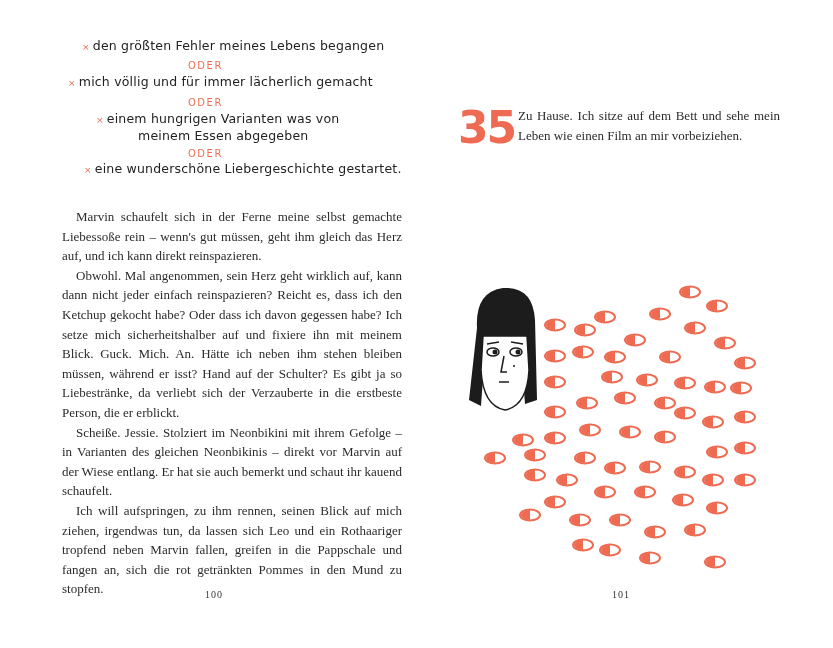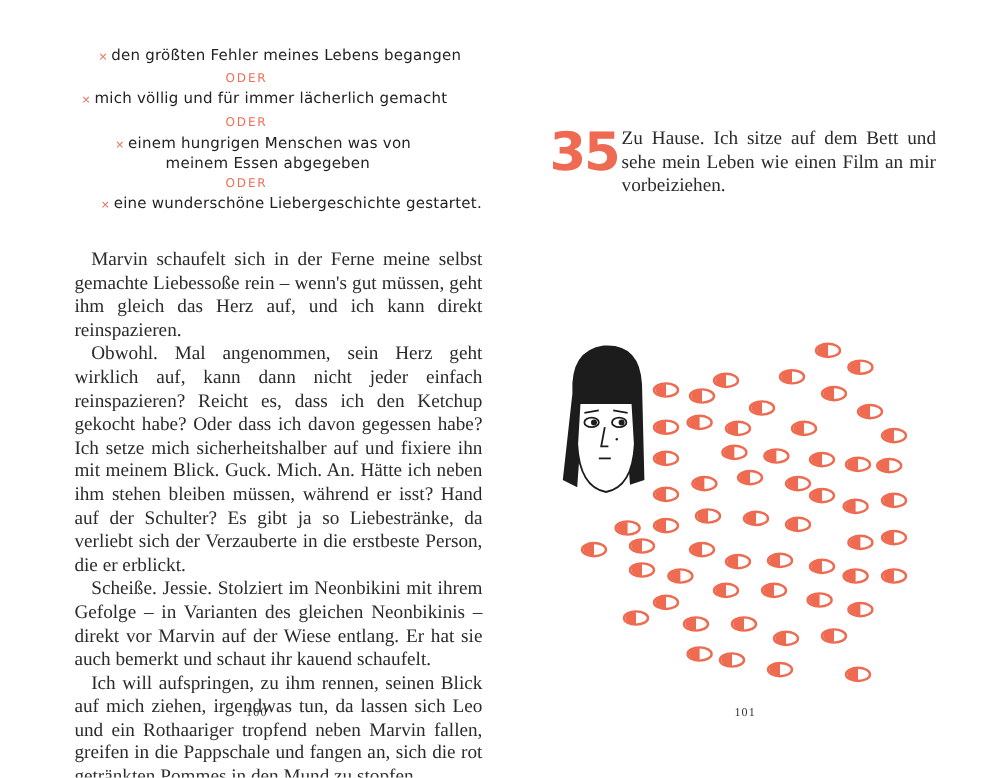--- a/index.html
+++ b/index.html
@@ -6,21 +6,21 @@
   body { width:833px; height:648px; background:#ffffff; position:relative; overflow:hidden;
          font-family:"DejaVu Serif", serif; color:#2a2a2a; }
   .page { position:absolute; top:0; height:526px; }
   .left { left:0; width:416px; }
   .right { left:416px; width:417px; }
 
   .hand { position:absolute; font-family:"DejaVu Sans", sans-serif; font-size:12.5px; color:#222; letter-spacing:0.2px; white-space:nowrap; }
   .hand .x { color:#ea6b55; font-size:9px; margin-right:3px; }
   .oder { position:absolute; font-family:"DejaVu Sans", sans-serif; color:#ef6e58; font-size:10px; letter-spacing:1.5px; }
 
-  .body-text { position:absolute; font-family:"Liberation Serif", serif; font-size:16px; line-height:19.6px; color:#2b2b2b; text-align:justify; }
+  .body-text { position:absolute; font-family:"Liberation Serif", serif; font-size:13px; line-height:19.6px; color:#2b2b2b; text-align:justify; }
   .body-text p { margin:0; text-indent:14px; }
   .body-text p.noindent { text-indent:0; }
 
   .folio { position:absolute; top:589px; font-family:"Liberation Serif", serif; font-size:10px; letter-spacing:1px; color:#333; }
 
   .chapnum { position:absolute; left:458px; top:104px; font-family:"DejaVu Sans", sans-serif; font-weight:bold;
              font-size:44px; line-height:48px; color:#ef6a52; letter-spacing:-2px; }
 
   .illus { position:absolute; left:455px; top:270px; width:330px; height:310px; }
 </style>
@@ -33,21 +33,21 @@
     <span class="x">×</span><span>den größten Fehler meines Lebens begangen</span>
   </div>
   <div class="oder" style="left:188px; top:60px;">ODER</div>
 
   <div class="hand" style="left:68px; top:74px;">
     <span class="x">×</span><span>mich völlig und für immer lächerlich gemacht</span>
   </div>
   <div class="oder" style="left:188px; top:97px;">ODER</div>
 
   <div class="hand" style="left:96px; top:111px;">
-    <span class="x">×</span><span>einem hungrigen Menschen was von</span>
+    <span class="x">×</span><span>einem hungrigen Varianten was von</span>
   </div>
   <div class="hand" style="left:138px; top:128px;">meinem Essen abgegeben</div>
   <div class="oder" style="left:188px; top:148px;">ODER</div>
 
   <div class="hand" style="left:84px; top:161px;">
     <span class="x">×</span><span>eine wunderschöne Liebergeschichte gestartet.</span>
   </div>
 
   <div class="body-text" style="left:62px; top:207px; width:340px;">
     <p>Marvin schaufelt sich in der Ferne meine selbst gemachte Liebessoße rein – wenn's gut müssen, geht ihm gleich das Herz auf, und ich kann direkt reinspazieren.</p>

